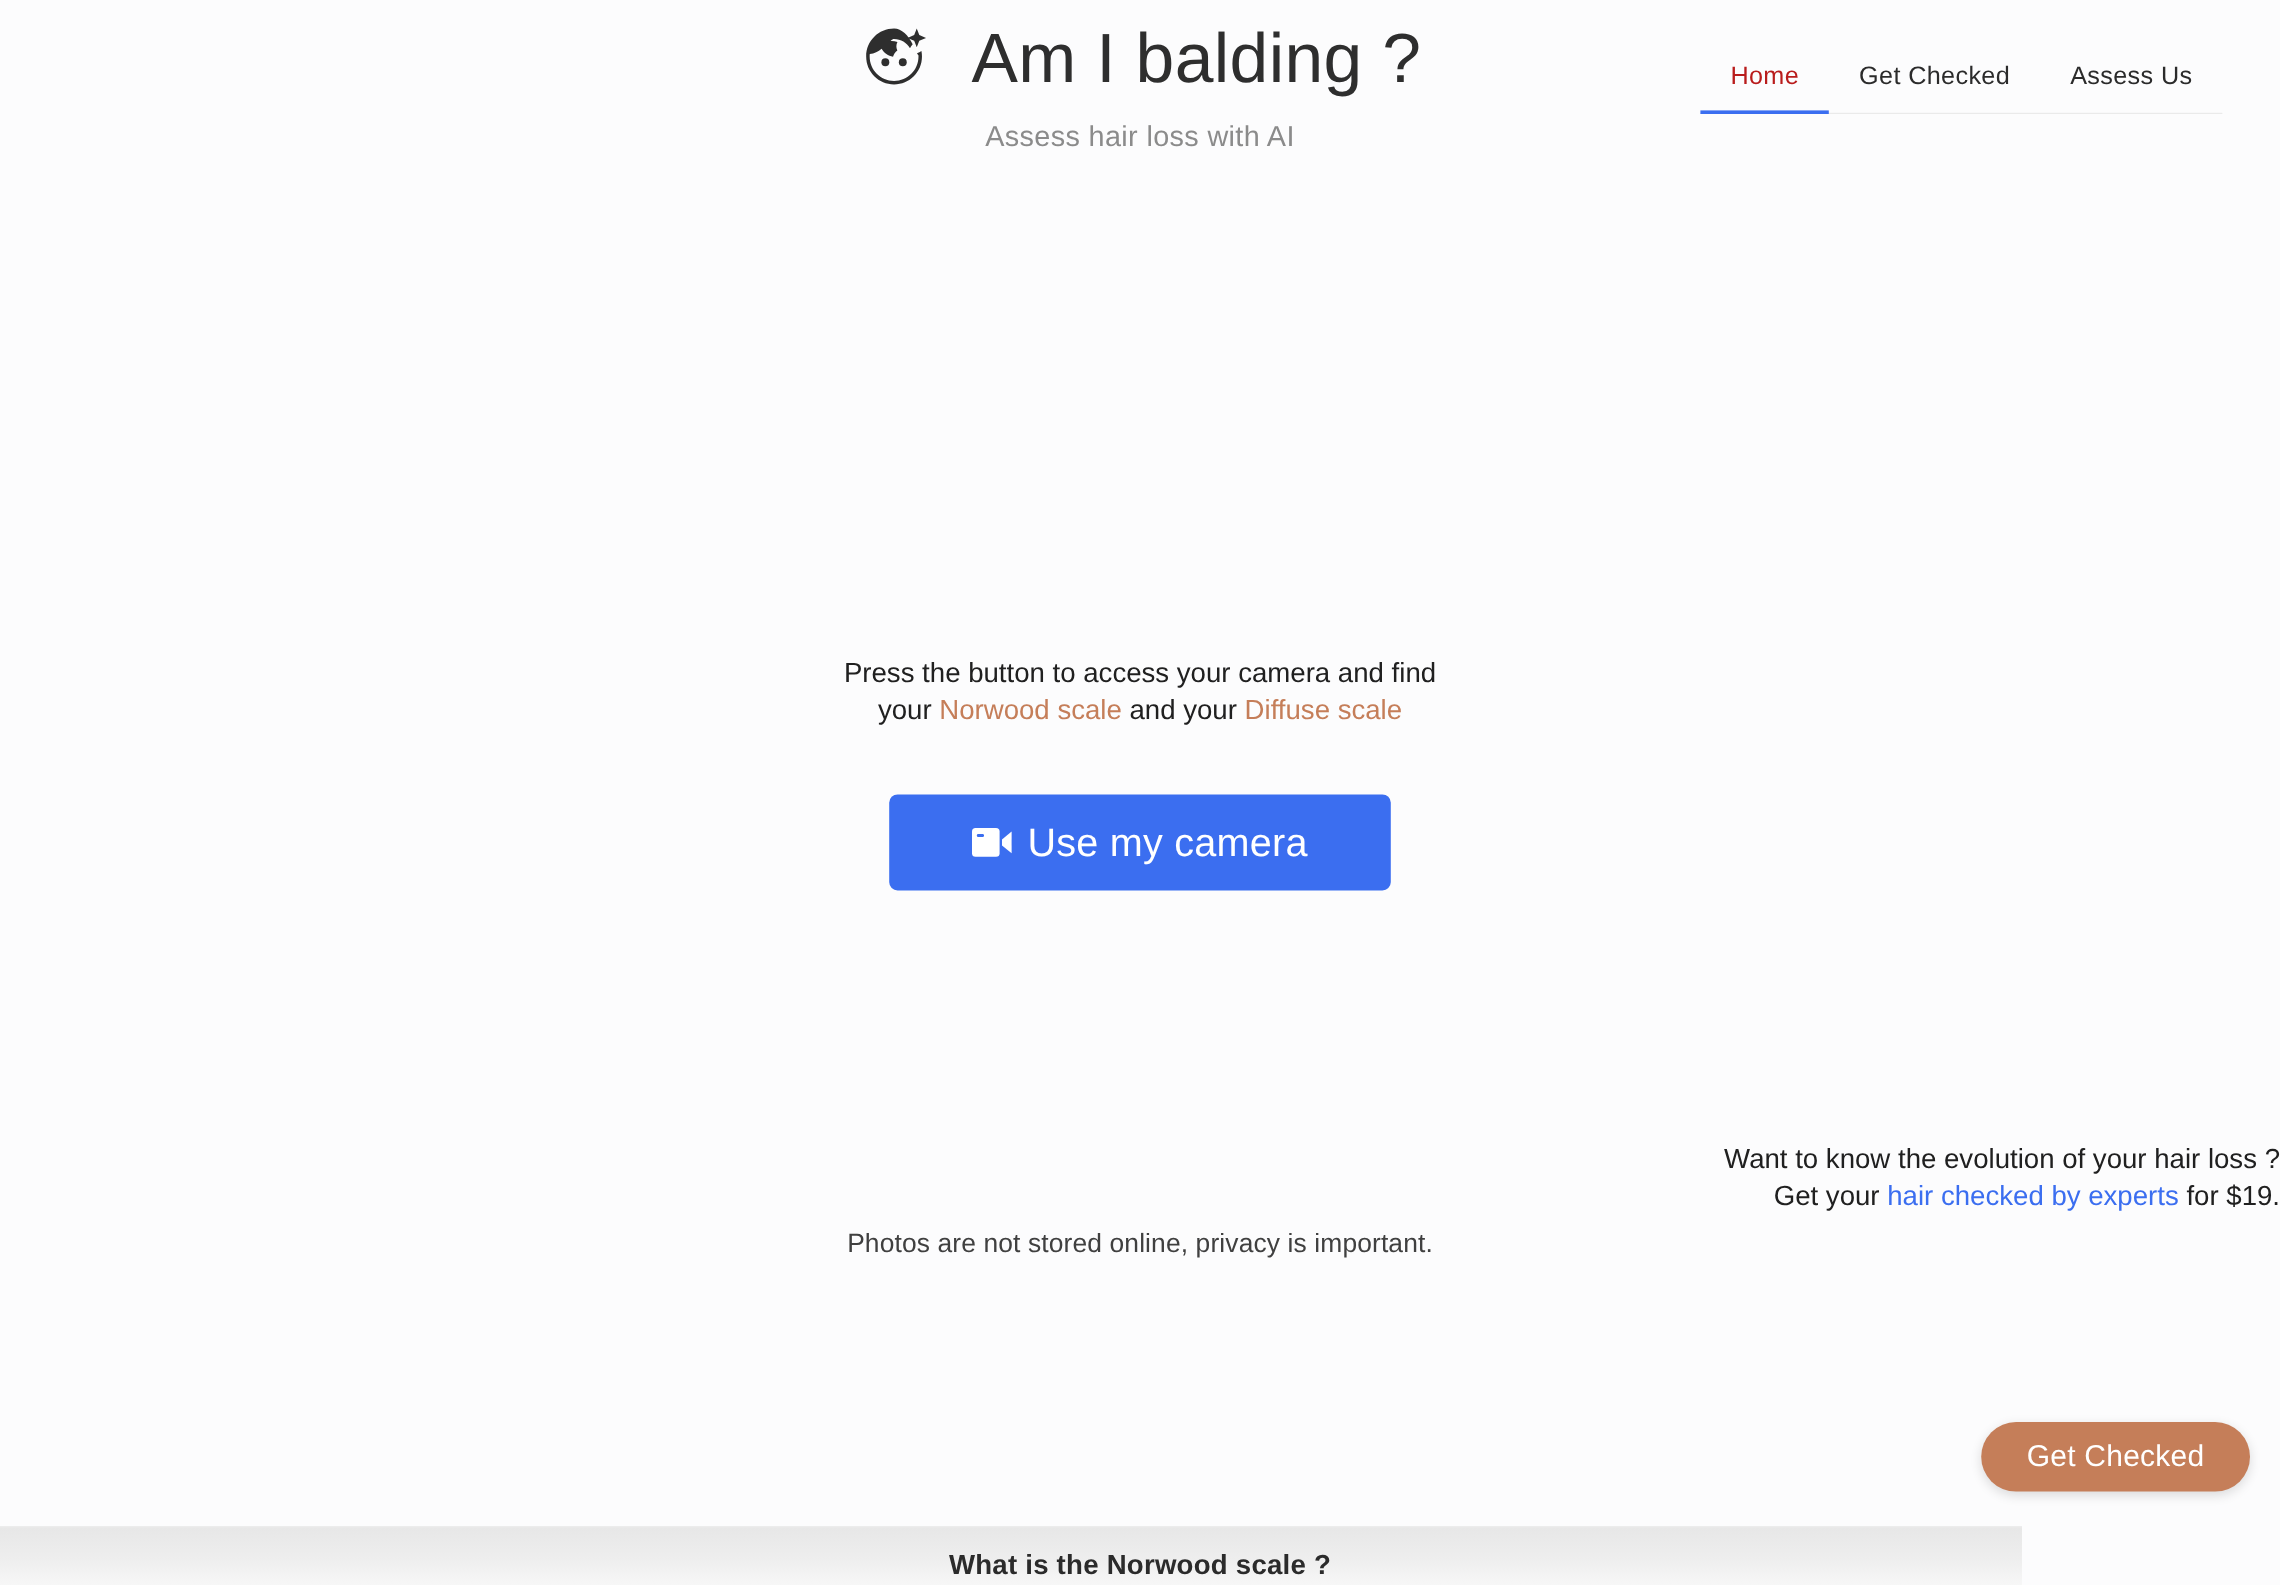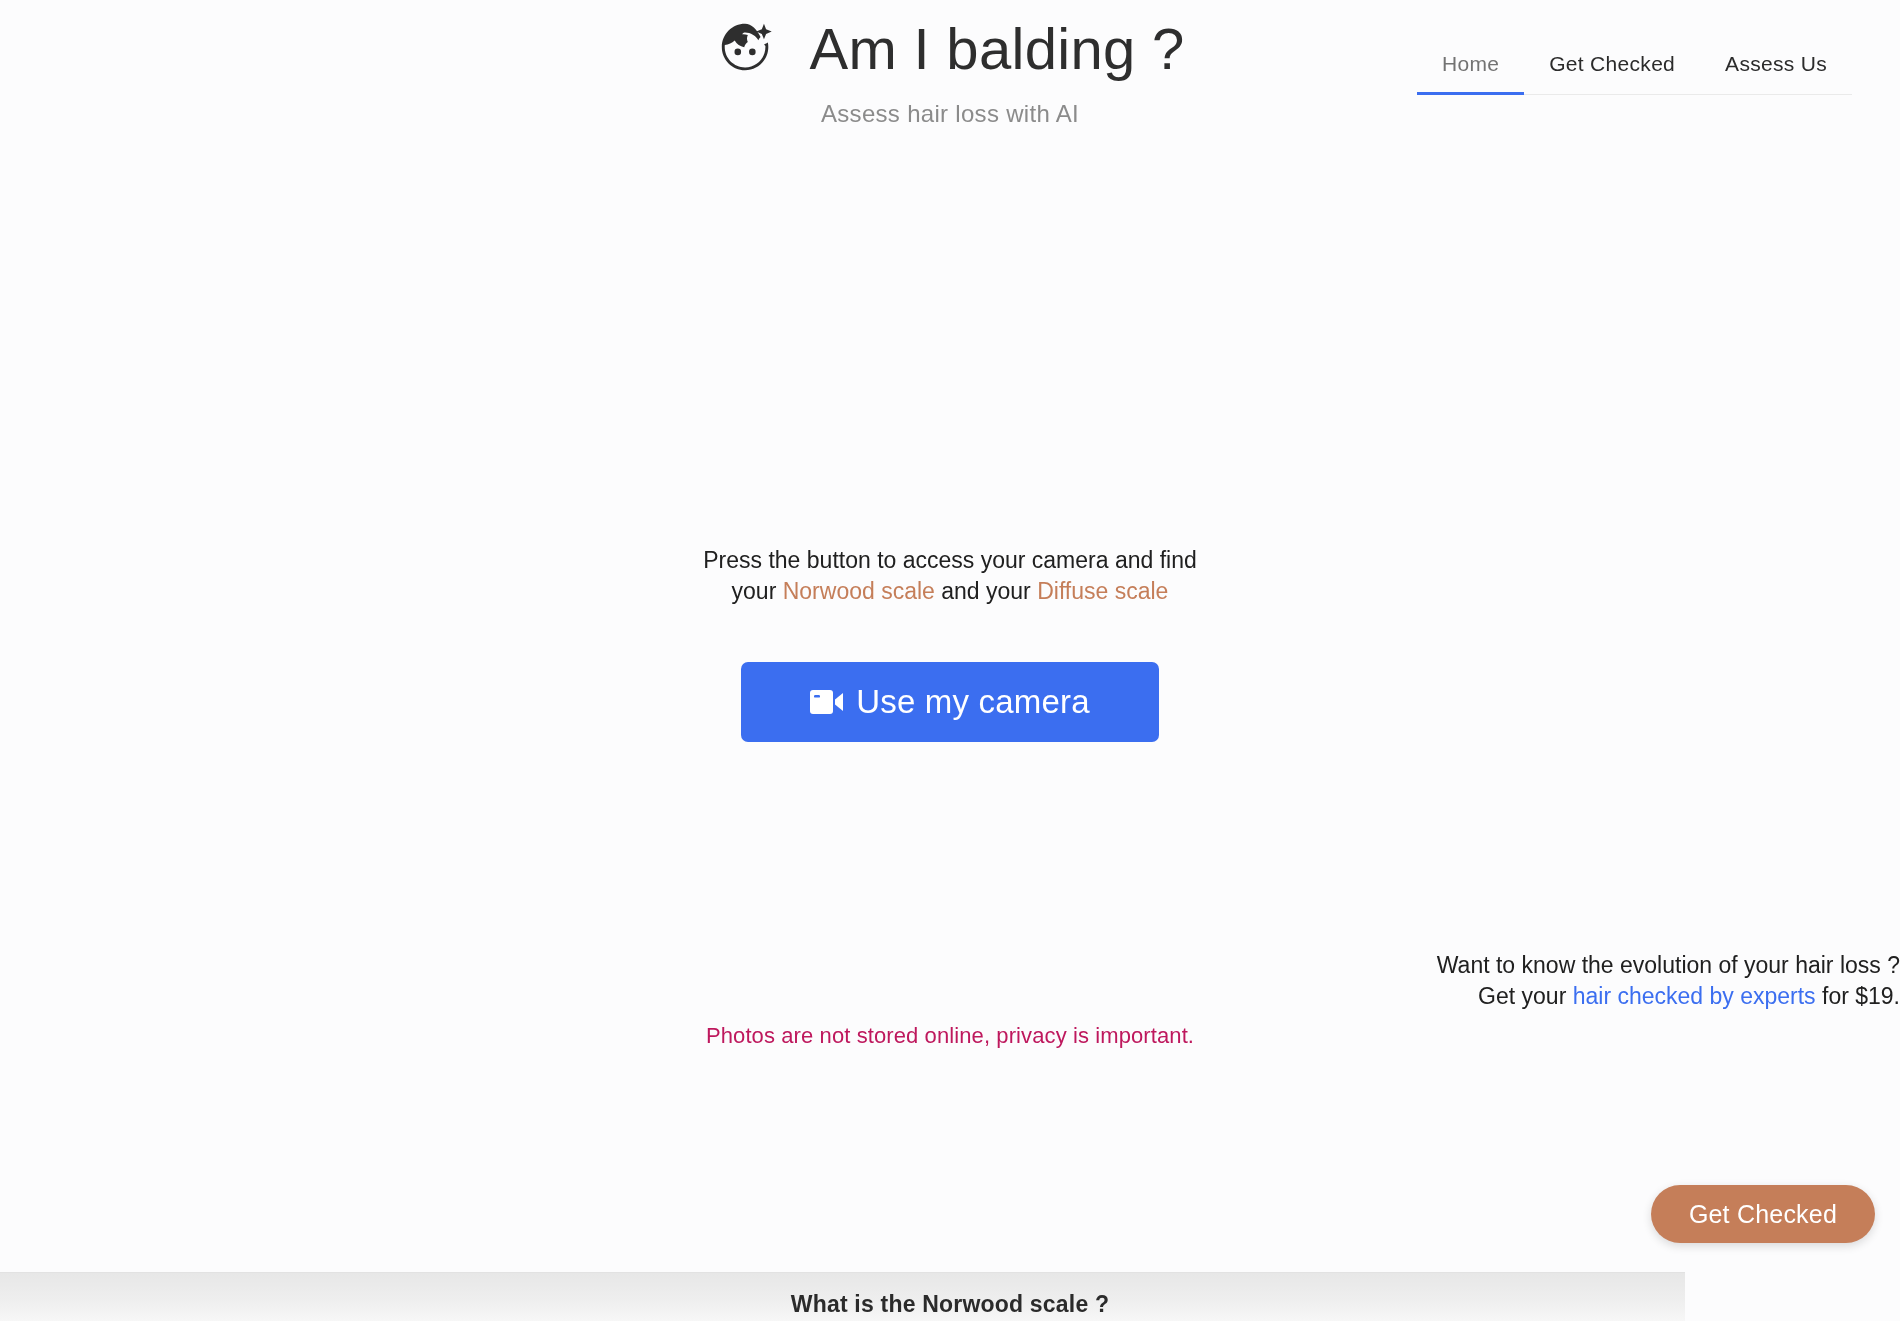--- a/index.html
+++ b/index.html
@@ -86,21 +86,21 @@
     letter-spacing: 0.3px;
     color: #2b2b2b;
     padding: 0 25px 16px 25px;
     cursor: pointer;
     white-space: nowrap;
     border-bottom: 3px solid transparent;
     margin-bottom: -1px;
   }
 
   .nav-item.active {
-    color: #737373;
+    color: #b91c1c;
     border-bottom-color: #3b6ef0;
   }
 
   
   .stage {
     position: absolute;
     left: 0;
     top: 150px;
     width: 1900px;
     height: 1122px;
@@ -181,21 +181,21 @@
     color: #202020;
   }
 
   .privacy-note {
     position: absolute;
     left: 0;
     top: 873px;
     width: 1900px;
     text-align: center;
     font-size: 22px;
-    color: #be185d;
+    color: #404040;
     letter-spacing: 0.1px;
   }
 
   
   .floating-cta {
     position: absolute;
     right: 25px;
     top: 1035px;
     background: #c57e59;
     color: #ffffff;

